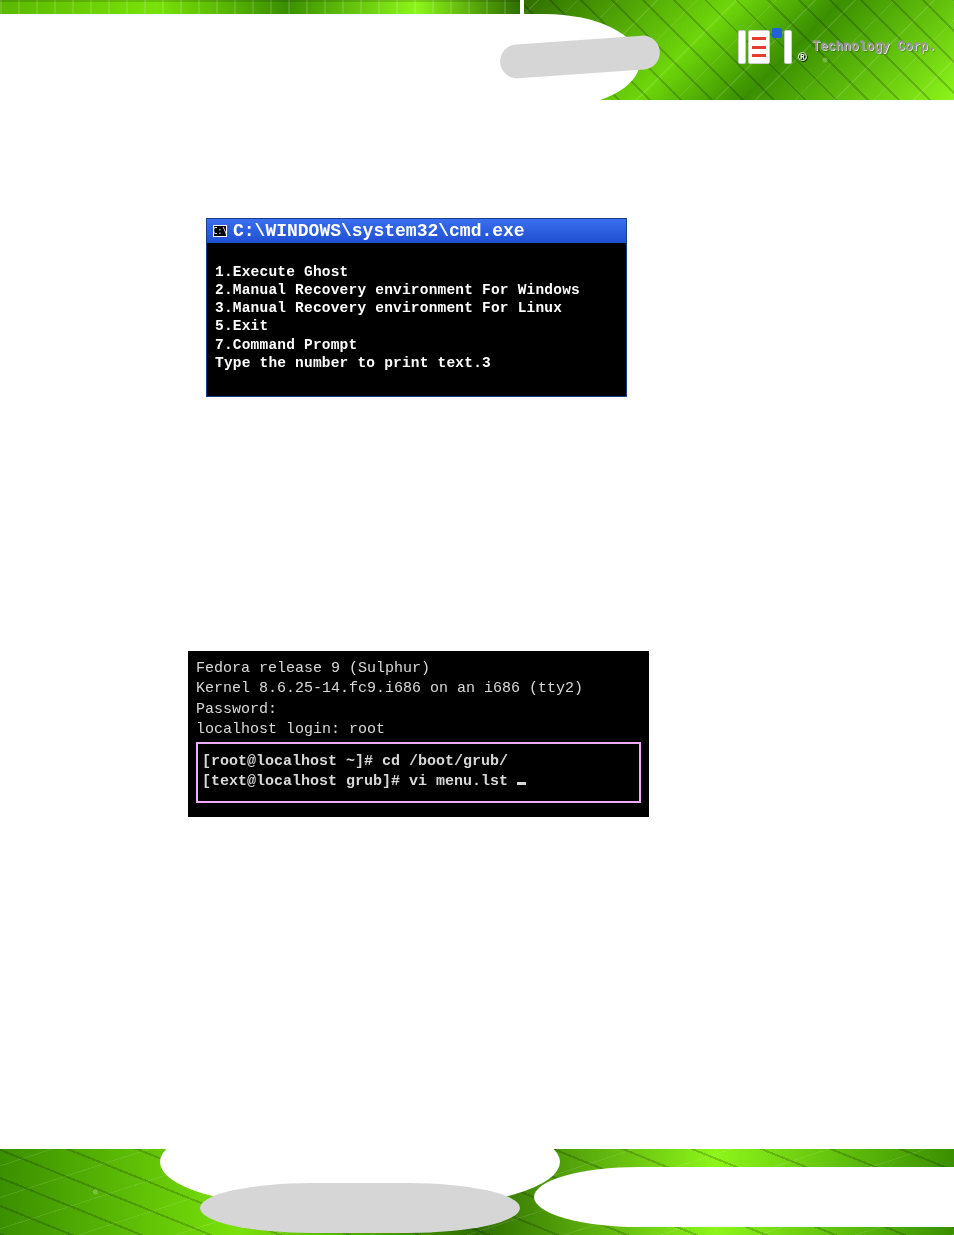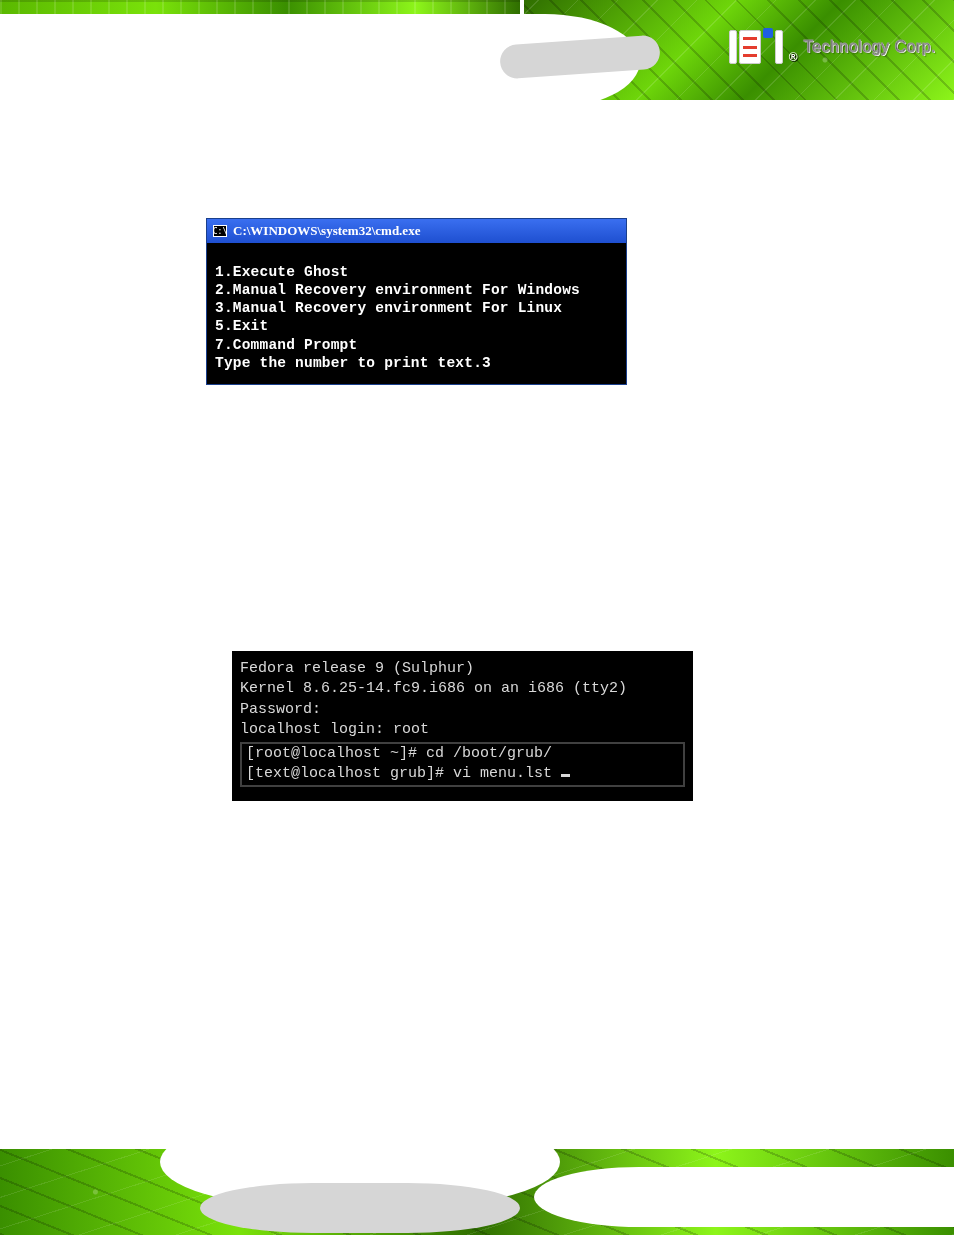--- a/index.html
+++ b/index.html
@@ -93,22 +93,22 @@
     align-self: flex-start;
     margin-top: -2px;
   }
   .logo-bar.i2 { height: 34px; }
   .logo-r {
     color: #fff; font-size: 12px; font-weight: bold;
     text-shadow: 1px 1px 0 #000;
     align-self: flex-end;
   }
   .logo-text {
-    font-family: Liberation Sans, sans-serif;
-    font-size: 16px;
+    font-family: Liberation Mono, monospace;
+    font-size: 12px;
     letter-spacing: 0.5px;
     -webkit-text-stroke: 1px #999;
     color: #4a4a4a;
     text-shadow: 1px 1px 0 #fff, 2px 2px 1px rgba(0,0,0,0.3);
   }
   .cmd-window {
     position: absolute;
     left: 206px; top: 218px;
     width: 421px;
     border: 1px solid #1a3f8c;
@@ -128,56 +128,56 @@
     border: 1px solid #fff;
     font-size: 8px;
     color: #fff;
     display: flex;
     align-items: center;
     justify-content: center;
     font-family: monospace;
   }
   .cmd-title {
     color: #fff;
-    font-size: 13px;
-    font-family: Liberation Serif, serif;
+    font-size: 18px;
+    font-family: Liberation Mono, monospace;
     font-weight: bold;
   }
   .cmd-body {
-    padding: 20px 8px 12px 8px;
+    padding: 20px 8px 24px 8px;
     background: #000;
   }
   .cmd-line {
     color: #ffffff;
     font-family: "Courier New", monospace;
     font-size: 14.5px;
     font-weight: bold;
     line-height: 1.25;
     white-space: pre;
     letter-spacing: 0.2px;
   }
   .linux-term {
     position: absolute;
     left: 188px; top: 651px;
     width: 461px;
     background: #000;
     padding: 8px 8px 14px 8px;
-    margin-left: 44px;
   }
   .linux-line {
     color: #d8d8d8;
     font-family: "Courier New", monospace;
     font-size: 15px;
     line-height: 1.35;
     white-space: pre;
   }
   .linux-hl {
-    border: 2px solid #404040;
-    padding: 0 4px;
+    border: 2px solid #f0abfc;
+    padding: 8px 4px;
     margin-top: 2px;
+    font-weight: bold;
   }
   .cursor {
     display: inline-block;
     width: 9px; height: 3px;
     background: #d8d8d8;
     vertical-align: baseline;
   }
   .footer-band {
     position: absolute;
     bottom: 0; left: 0; right: 0;

